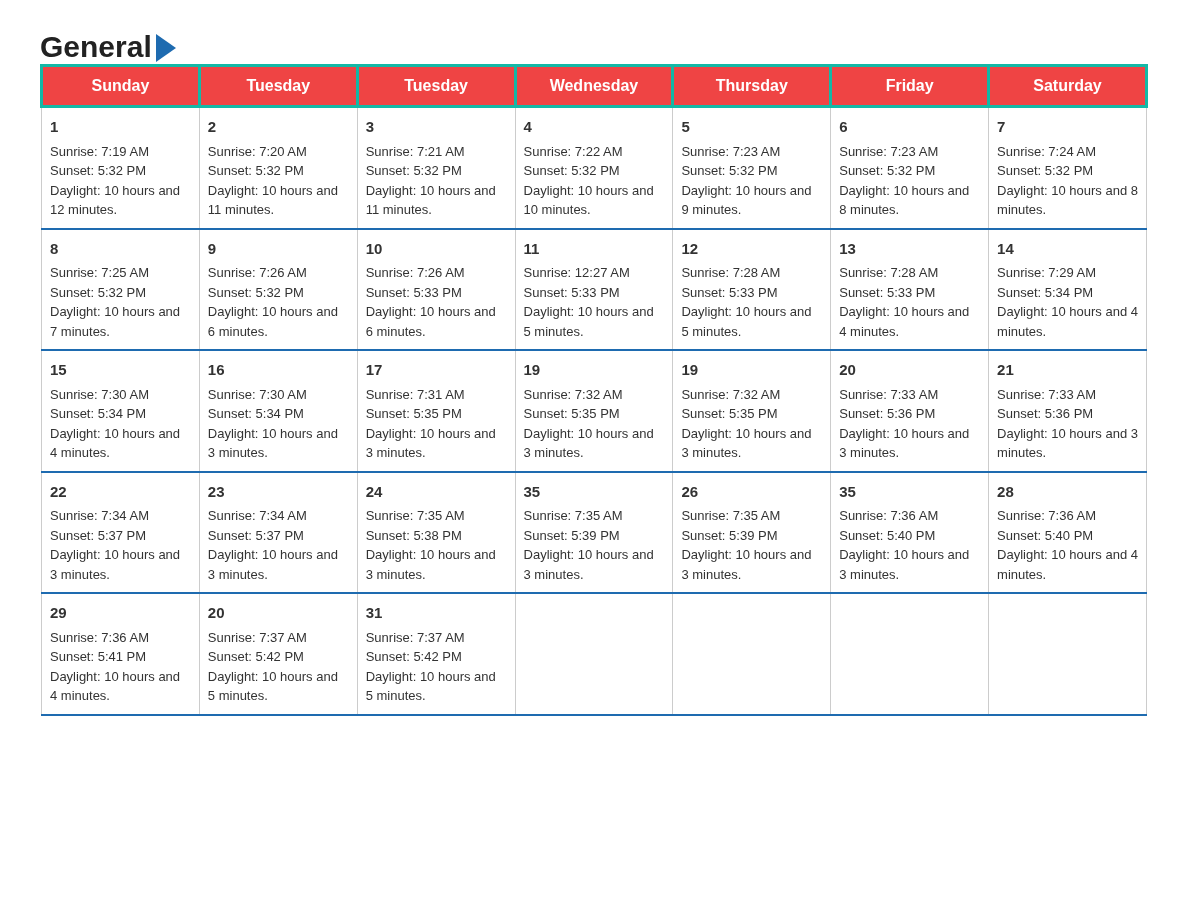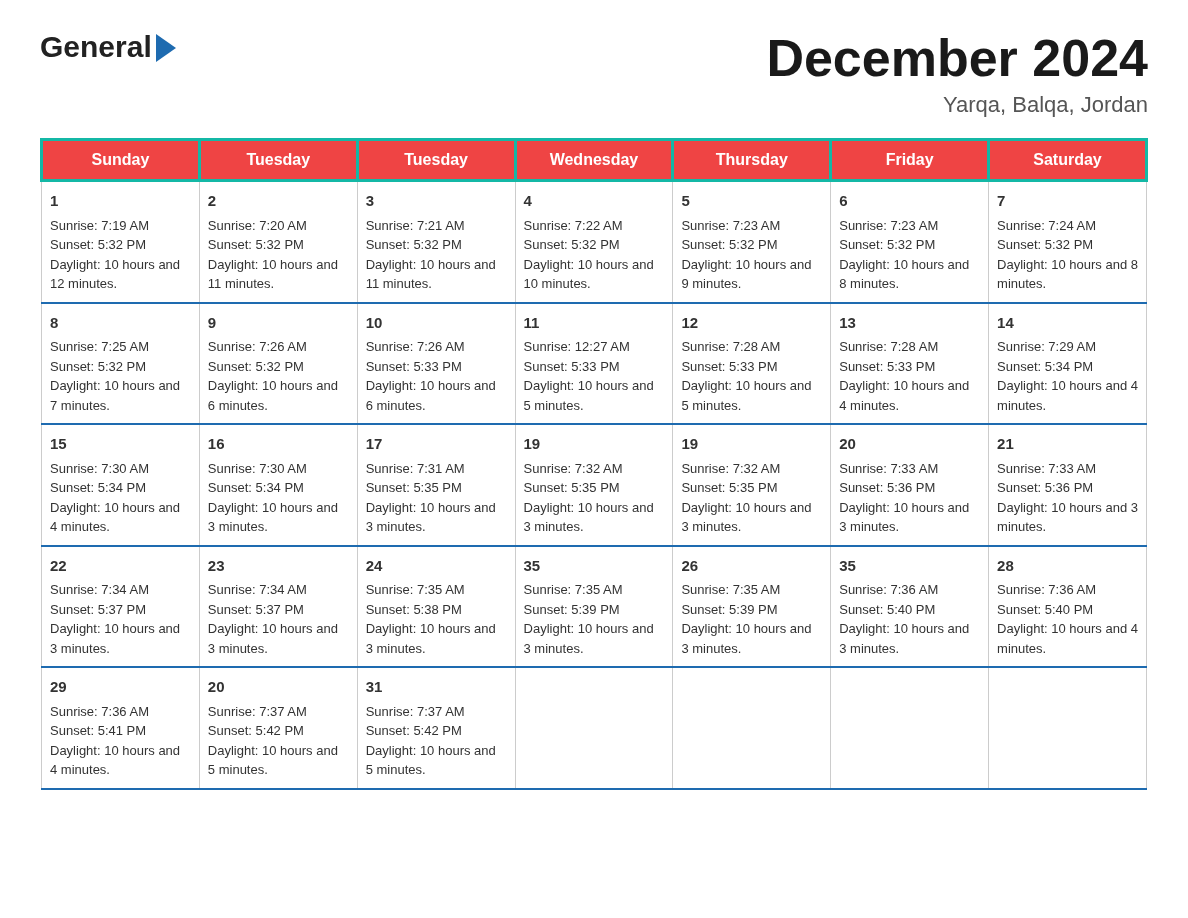--- a/index.html
+++ b/index.html
@@ -7,21 +7,20 @@
       font-family: Arial, sans-serif;
       background: #fff;
       padding: 30px 40px;
       width: 1188px;
       min-height: 918px;
     }
     .header {
       display: flex;
       justify-content: space-between;
       align-items: flex-start;
-      margin-bottom: 20px;
     }
     .title-block {
       text-align: right;
     }
     .main-title {
       font-size: 52px;
       font-weight: bold;
       color: #1a1a1a;
       line-height: 1.1;
     }
@@ -98,24 +97,20 @@
 </head>
 <body>
 
 <div class="header">
   <div class="logo-wrapper">
     <div class="logo-row1">
       <span class="logo-text-general">General</span>
       <span class="logo-arrow"></span>
     </div>
   </div>
-  <div class="title-block">
-    <div class="main-title">December 2024</div>
-    <div class="subtitle">Yarqa, Balqa, Jordan</div>
-  </div>
 </div>
 
 <table>
   <thead>
     <tr>
       <th>Sunday</th>
       <th>Tuesday</th>
       <th>Tuesday</th>
       <th>Wednesday</th>
       <th>Thursday</th>

